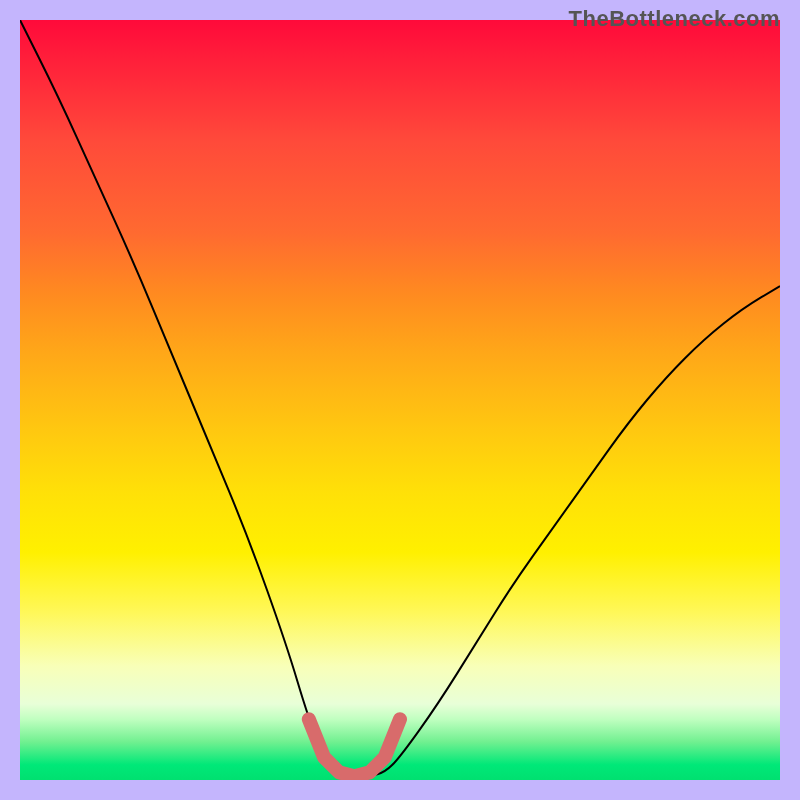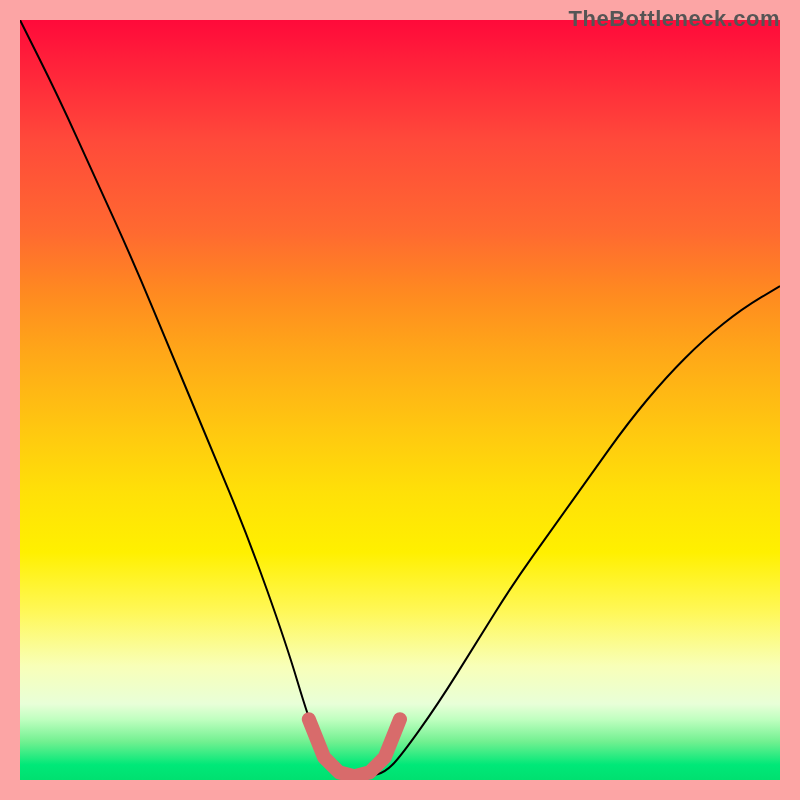--- a/index.html
+++ b/index.html
@@ -8,21 +8,21 @@
     width: 800px;
     height: 800px;
     background: #000;
     font-family: Arial, sans-serif;
     overflow: hidden;
   }
   .container {
     position: relative;
     width: 800px;
     height: 800px;
-    background: #fca5a5;
+    background: #c4b5fd;
   }
   .watermark {
     position: absolute;
     top: 6px;
     right: 20px;
     color: #555;
     font-size: 22px;
     font-weight: bold;
     letter-spacing: 0.5px;
     z-index: 10;

